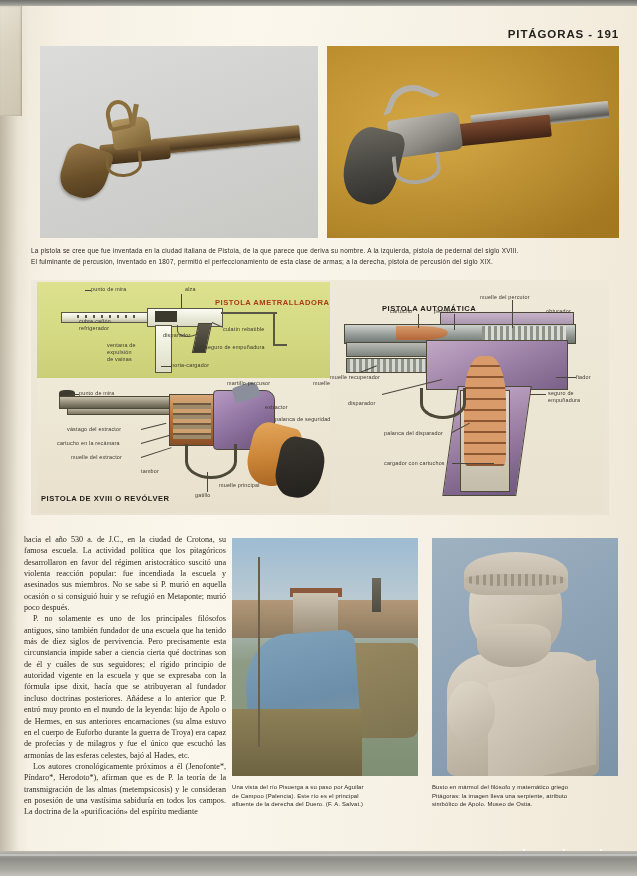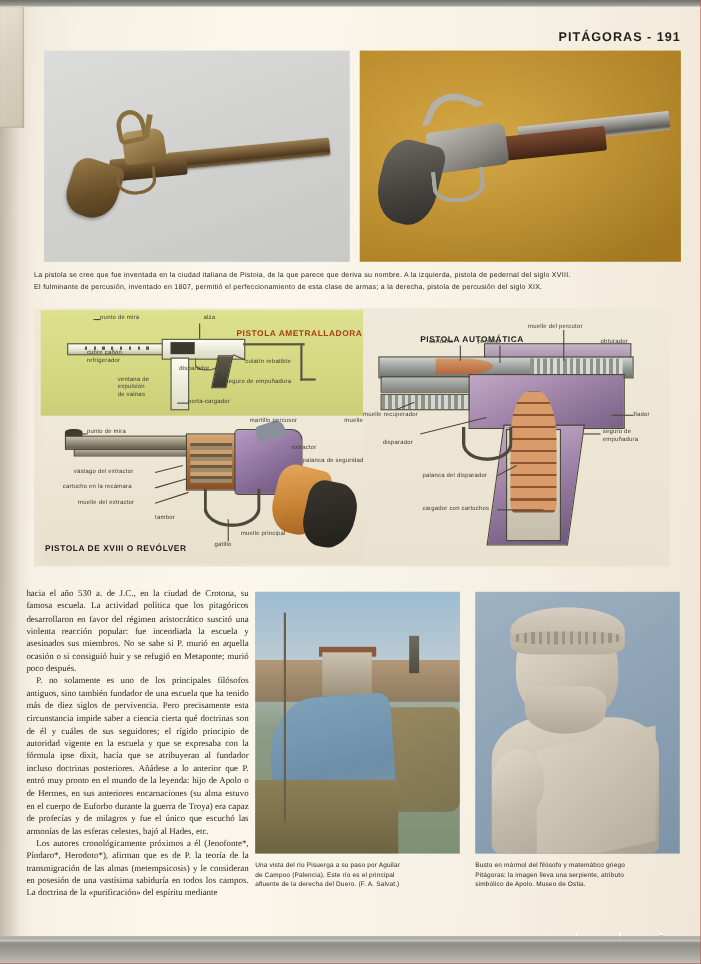--- a/index.html
+++ b/index.html
@@ -1,18 +1,18 @@
 <!DOCTYPE html>
 <html><head>
 <meta charset="utf-8">
 <title>Pitagoras 191</title>
 <style>
   html,body{margin:0;padding:0;background:#8a8a86;}
   body{font-family:"Liberation Serif",serif;}
-  .page{position:relative;width:637px;height:876px;overflow:hidden;background:#ef4444;text-decoration:underline;}
+  .page{position:relative;width:637px;height:876px;overflow:hidden;background:#ec4899;text-decoration:underline;}
 
   
   .paper{position:absolute;left:0;top:6px;width:637px;height:845px;
     background:linear-gradient(95deg,#ece5d6 0%,#f6f1e4 10%,#fbf7ec 35%,#f7f2e6 62%,#f3ecdd 85%,#eee7d8 100%);}
   .paper-shade-left{position:absolute;left:0;top:6px;width:30px;height:845px;
     background:linear-gradient(90deg,rgba(150,140,120,.55),rgba(180,170,150,.12) 60%,rgba(255,255,255,0));}
   .scan-top{position:absolute;left:0;top:0;width:637px;height:8px;
     background:linear-gradient(180deg,#6f6f6b,#9a9a94 55%,#cfcdc4);}
   .scan-bottom{position:absolute;left:0;top:851px;width:637px;height:25px;
     background:linear-gradient(180deg,#b9b8b1,#8e8d87 30%,#a9a8a1 75%,#c3c2ba);}

